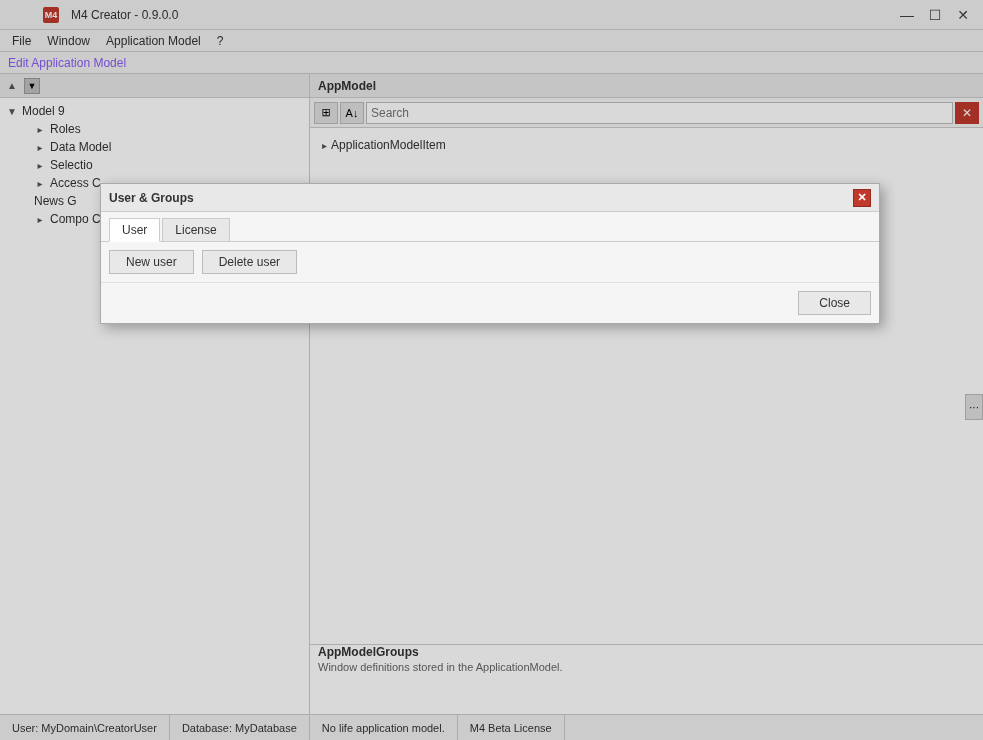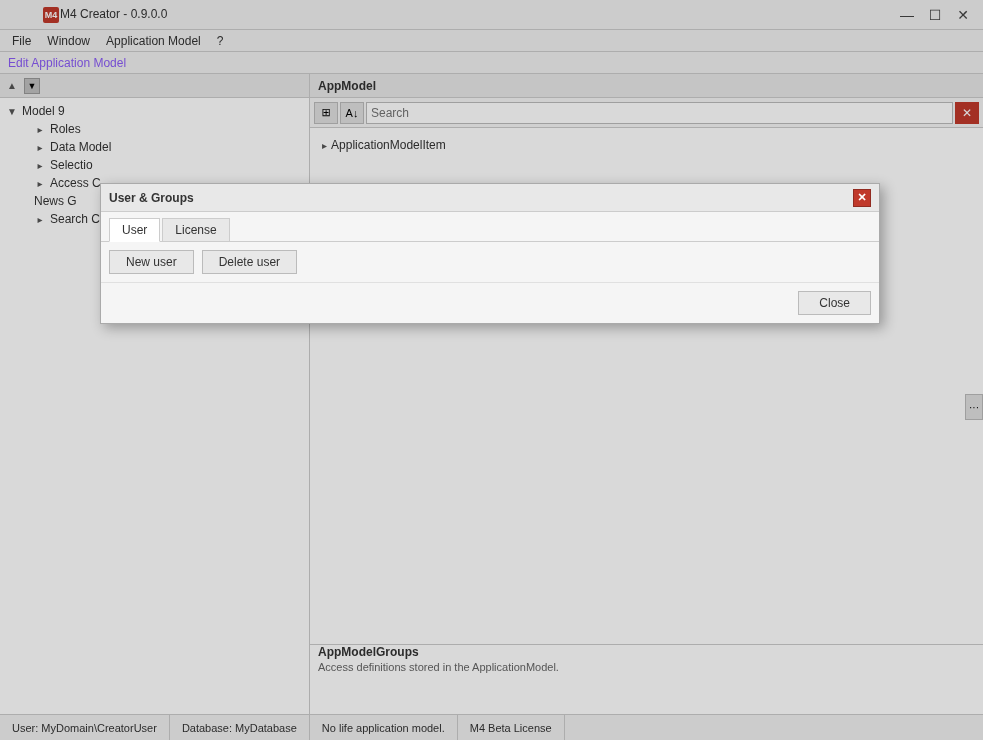--- a/index.html
+++ b/index.html
@@ -18,21 +18,22 @@
       background: #f0f0f0;
       height: 30px;
       display: flex;
       align-items: center;
       padding: 0 8px;
       border-bottom: 1px solid #ccc;
       justify-content: space-between;
     }
     .title-bar-left {
       display: flex;
-      gap: 1px;
+      align-items: center;
+      gap: 12px;
       padding-left: 35px;
     }
     .app-logo {
       width: 16px;
       height: 16px;
       background: #c0392b;
       border-radius: 2px;
       display: flex;
       align-items: center;
       justify-content: center;
@@ -486,21 +487,21 @@
       </div>
       <div class="tree-item tree-child">
         <span class="tree-arrow">▸</span>
         <span class="tree-label">Access C</span>
       </div>
       <div class="tree-item tree-child">
         <span class="tree-label">News G</span>
       </div>
       <div class="tree-item tree-child">
         <span class="tree-arrow">▸</span>
-        <span class="tree-label">Search C</span>
+        <span class="tree-label">Compo C</span>
       </div>
     </div>
   </div>
 
   <div class="right-panel">
     <div class="right-panel-header">
       <span>AppModel</span>
     </div>
     <div class="right-toolbar">
       <button class="toolbar-btn">
@@ -518,21 +519,21 @@
         <span>ApplicationModelItem</span>
       </div>
     </div>
 
     <div style="position: absolute; right: 0; top: 50%; transform: translateY(-50%);">
       <button class="three-dots-btn">···</button>
     </div>
 
     <div class="bottom-panel">
       <div class="bottom-title">AppModelGroups</div>
-      <div class="bottom-desc">Access definitions stored in the ApplicationModel.</div>
+      <div class="bottom-desc">Window definitions stored in the ApplicationModel.</div>
     </div>
   </div>
 </div>
 
 <div class="status-bar">
   <div class="status-item">User: MyDomain\CreatorUser</div>
   <div class="status-item">Database: MyDatabase</div>
   <div class="status-item">No life application model.</div>
   <div class="status-item">M4 Beta License</div>
 </div>

